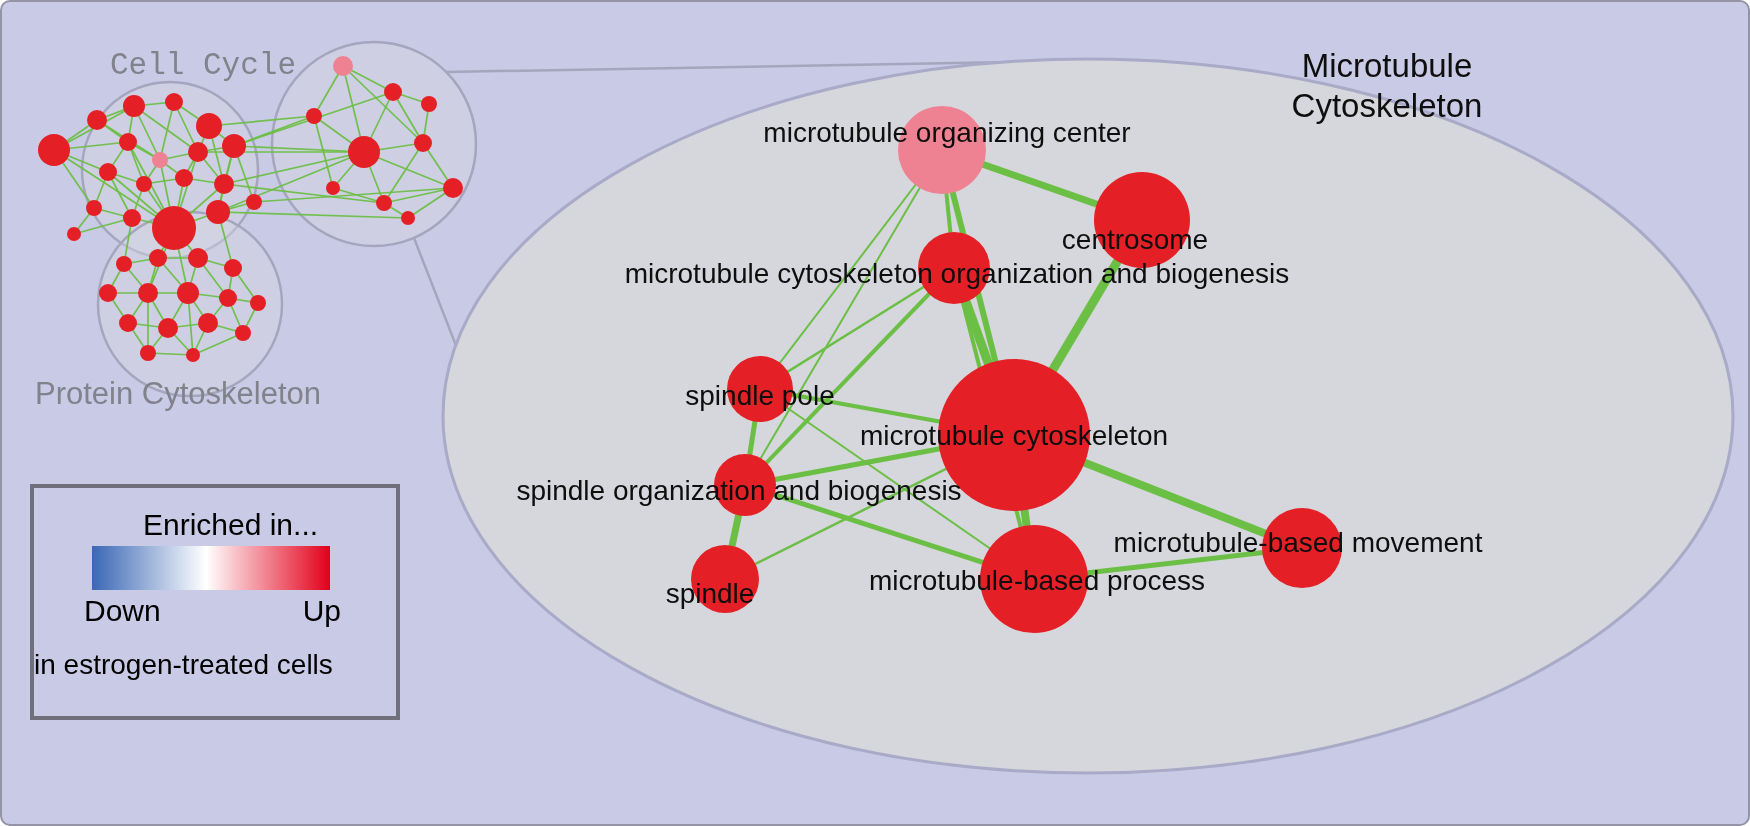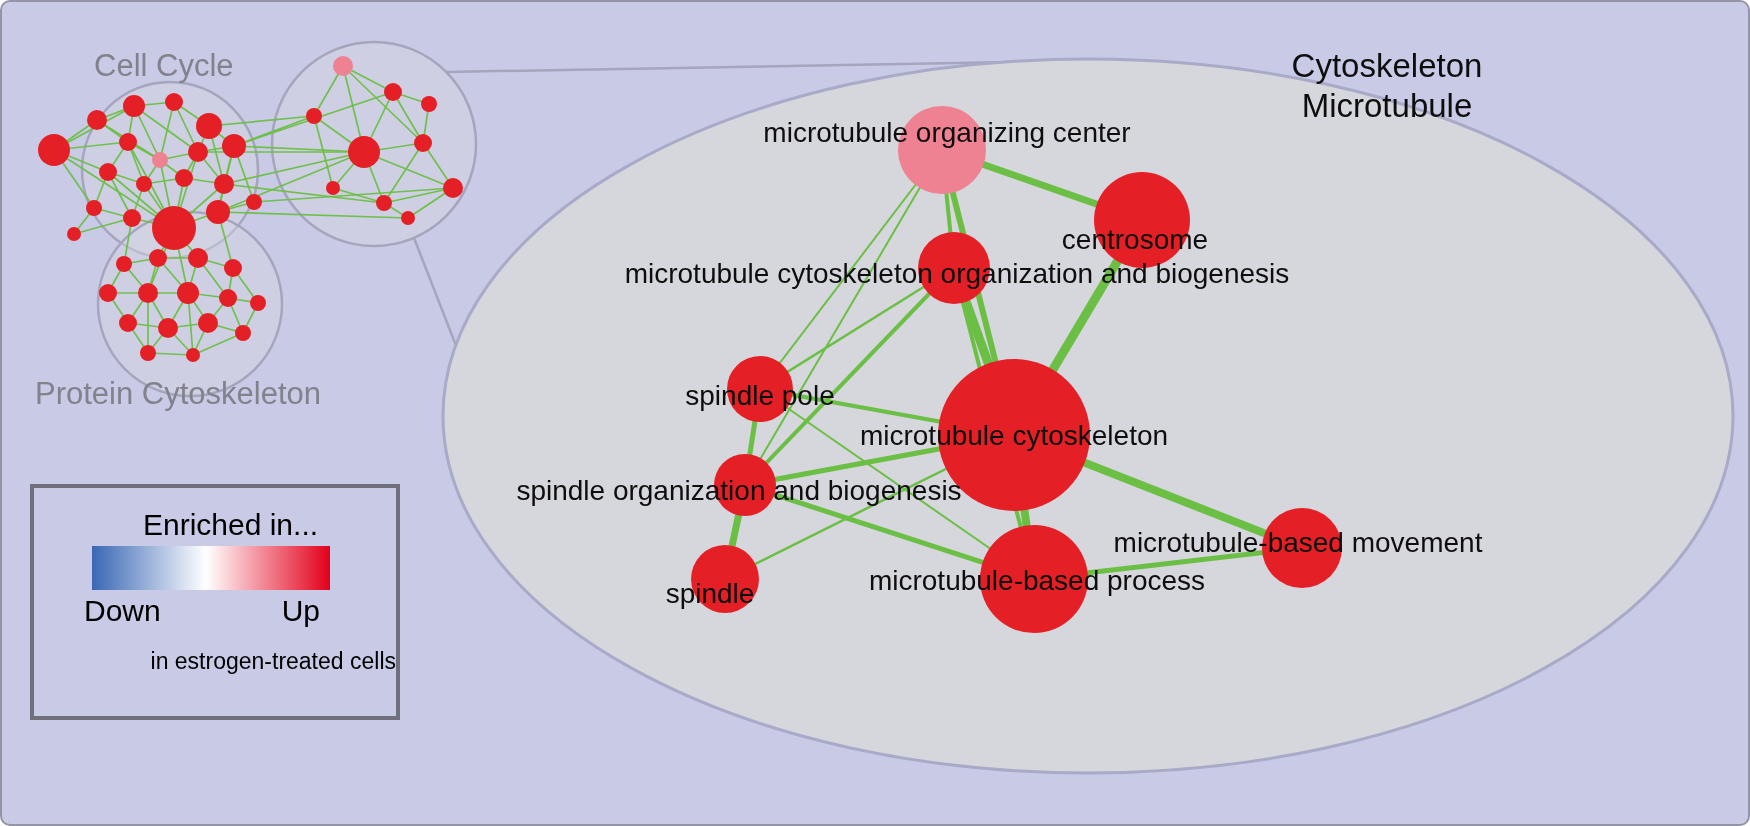--- a/index.html
+++ b/index.html
@@ -12,38 +12,38 @@
     border: 2px solid #9494a6;
     border-radius: 10px;
     overflow: hidden;
   }
   #net { position: absolute; left: 0; top: 0; }
   #net text { font-family: "Liberation Sans", sans-serif; }
 
   .overlay { position: absolute; color: #0e0e0e; }
   .gray { color: #82828c; }
 
-  .cellcycle-label { left: 92px; top: 46px; font-size: 31px; }
+  .cellcycle-label { left: 108px; top: 46px; font-size: 31px; font-family: Liberation Mono, monospace; }
   .ubiquitin-label { left: 33px; top: 372px; font-size: 31px; line-height: 1.3; }
   .detail-title { left: 1235px; top: 44px; width: 300px; text-align: center; font-size: 33px; line-height: 1.22; }
 
   .legend {
     position: absolute;
     left: 28px; top: 482px;
     width: 370px; height: 236px;
     border: 4px solid #70707c;
     background: #c9cae6;
   }
   .legend-title { text-align: center; font-size: 30px; margin-top: 20px; margin-left: 31px; }
   .legend-gradient { position: absolute; left: 58px; top: 58px; width: 238px; height: 44px; }
   .legend-ends {
-    position: absolute; left: 50px; right: 76px; top: 106px;
+    position: absolute; left: 50px; right: 55px; top: 106px;
     display: flex; justify-content: space-between; font-size: 30px;
   }
-  .legend-caption { position: absolute; top: 158px; width: 100%; text-align: right; font-size: 23px; line-height: 1.35; }
+  .legend-caption { position: absolute; top: 158px; width: 100%; text-align: left; font-size: 28px; line-height: 1.35; }
 </style>
 </head>
 <body>
 
 <div class="stage">
 
   <svg id="net" width="1750" height="826" viewBox="0 0 1750 826">
       <line x1="444" y1="70" x2="1010" y2="60" stroke="#a5a5bd" stroke-width="2.5"></line>
       <line x1="412" y1="236" x2="560" y2="615" stroke="#a5a5bd" stroke-width="2.5"></line>
       <ellipse cx="1086" cy="414" rx="645" ry="357" fill="#d6d6dd" stroke="#a9a9c8" stroke-width="3"></ellipse>
@@ -255,22 +255,22 @@
       <text x="1296" y="550" text-anchor="middle" font-size="28" fill="#0e0e0e">microtubule-based movement</text>
     </svg>
 
   <div class="overlay gray cellcycle-label">Cell Cycle</div>
 
   <div class="overlay gray ubiquitin-label">
     <div>Protein Cytoskeleton</div>
   </div>
 
   <div class="overlay detail-title">
+    <div>Microtubule</div>
     <div>Cytoskeleton</div>
-    <div>Microtubule</div>
   </div>
 
   <div class="legend">
     <div class="legend-title">Enriched in...</div>
     <div class="legend-gradient" style="background: linear-gradient(to right, rgb(58, 103, 181) 0%, rgb(255, 255, 255) 48%, rgb(226, 0, 26) 100%);"></div>
     <div class="legend-ends">
       <span>Down</span>
       <span>Up</span>
     </div>
     <div class="legend-caption">

